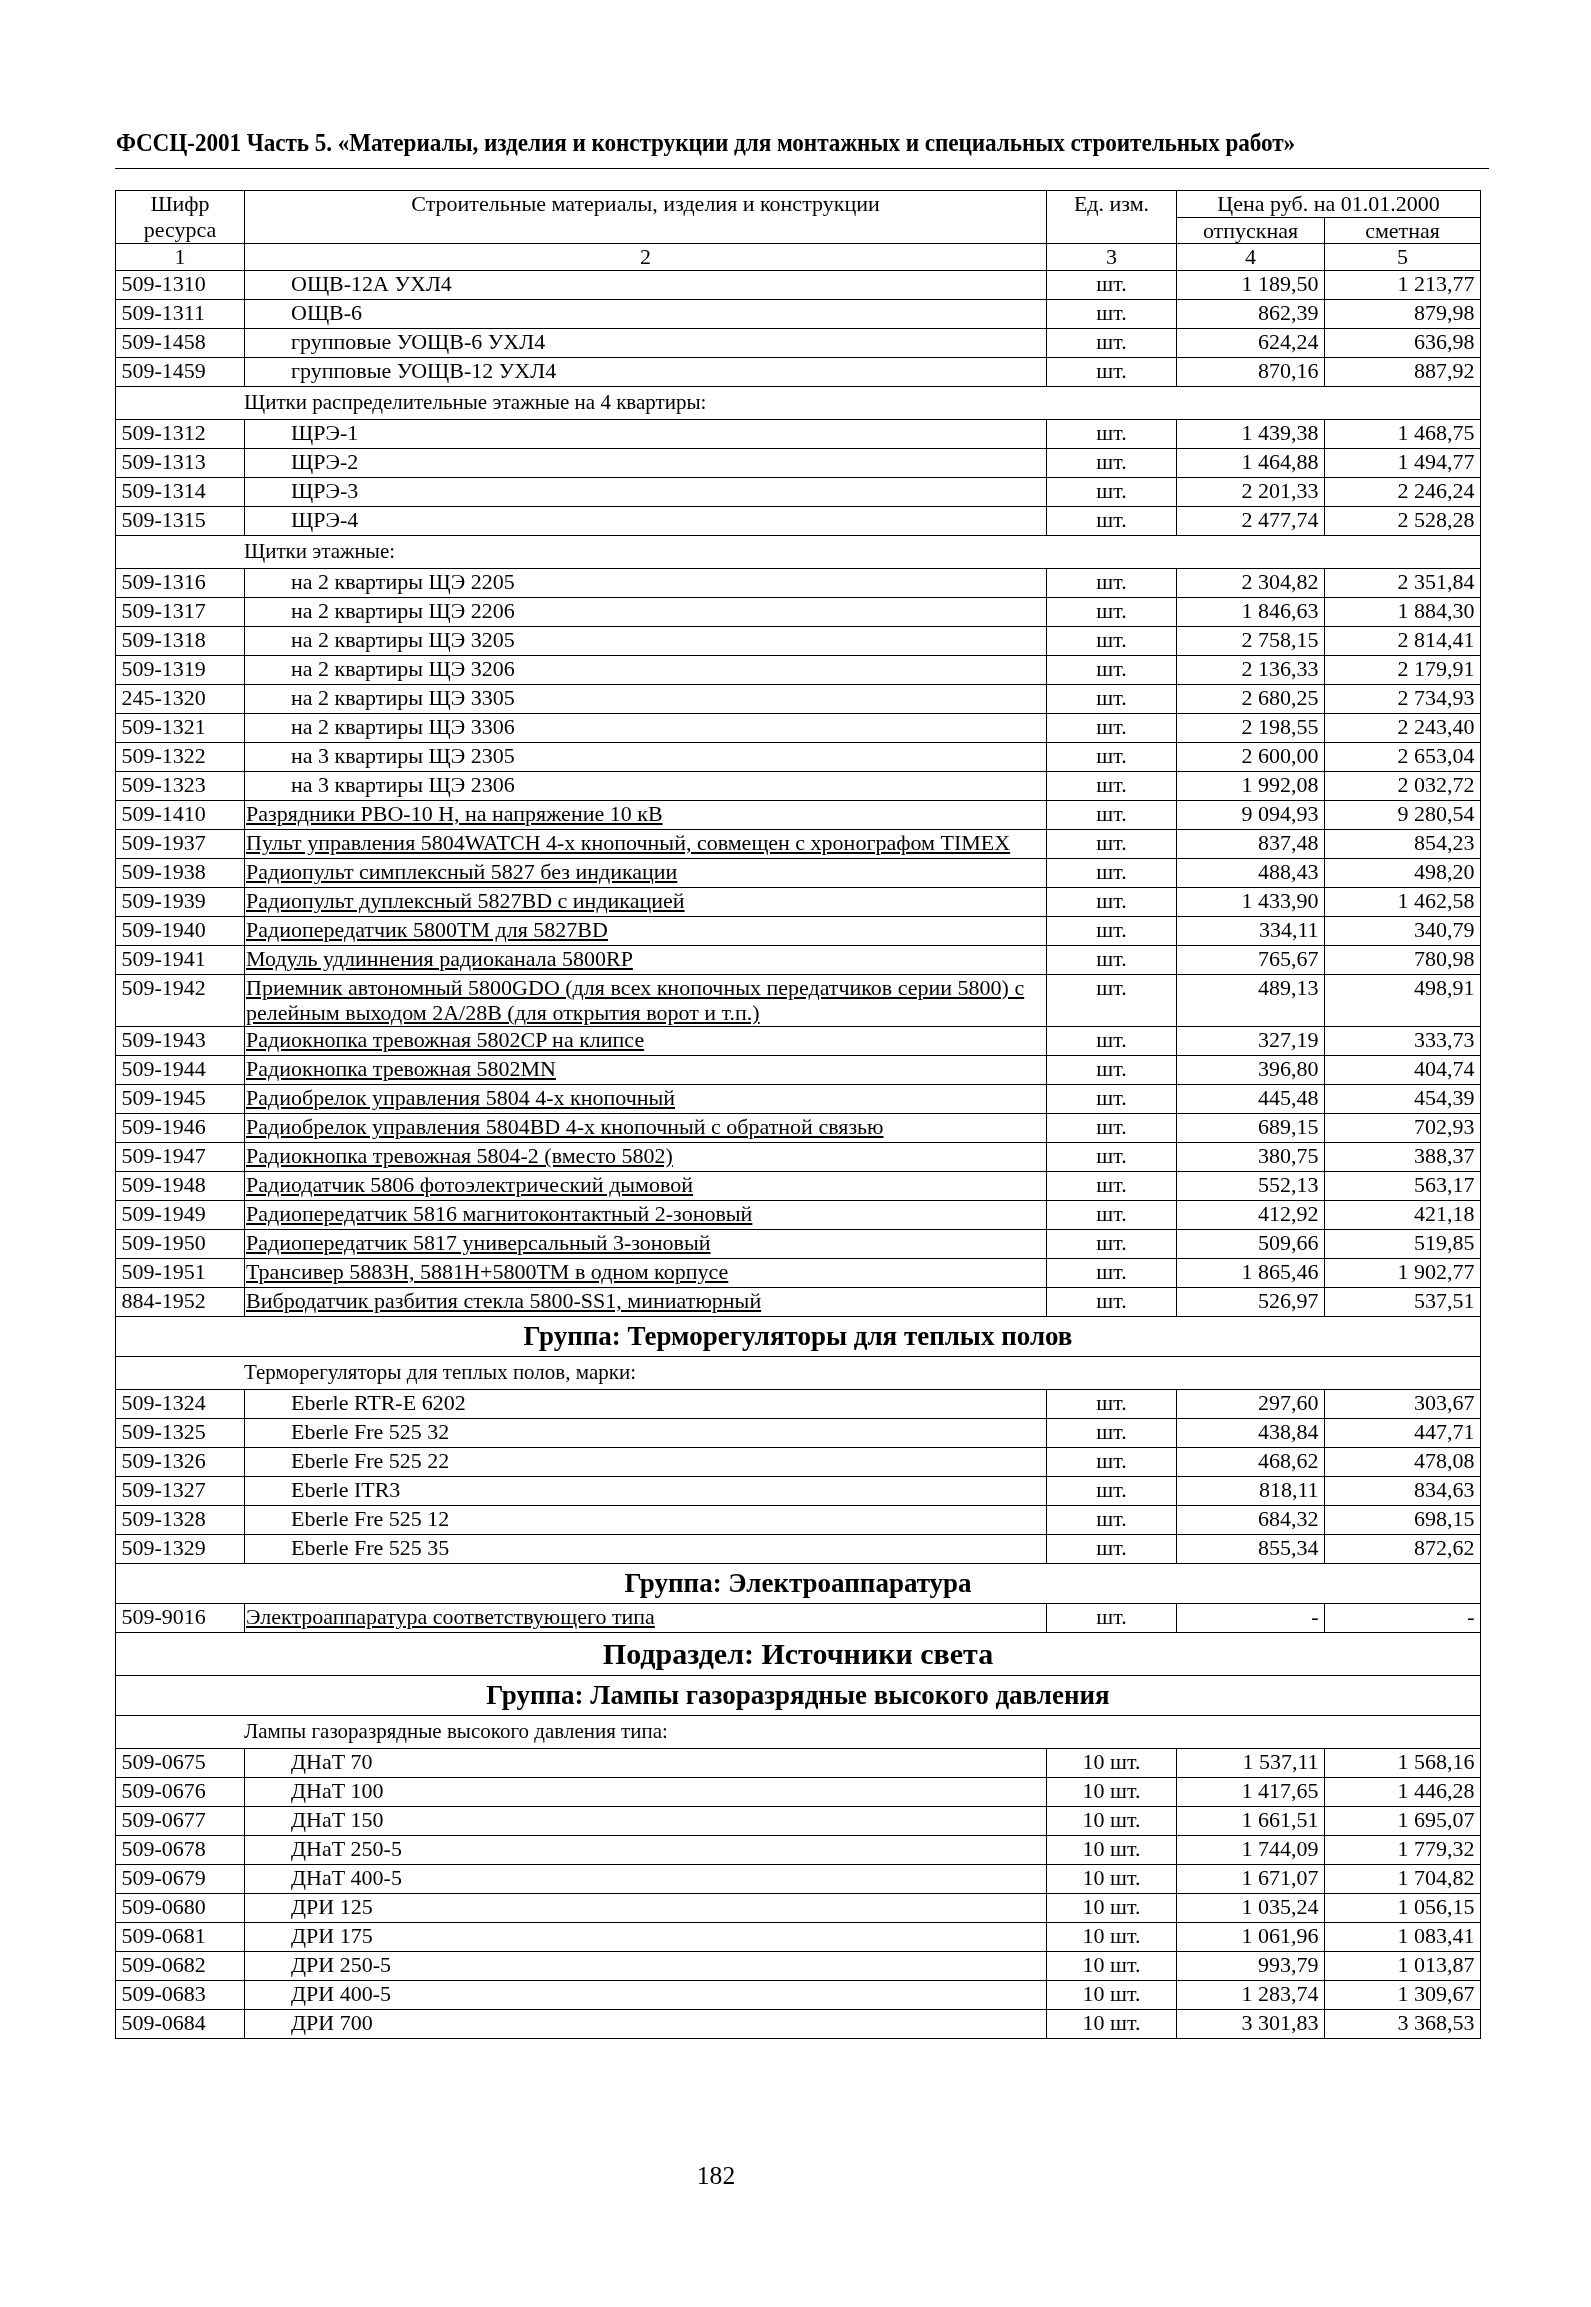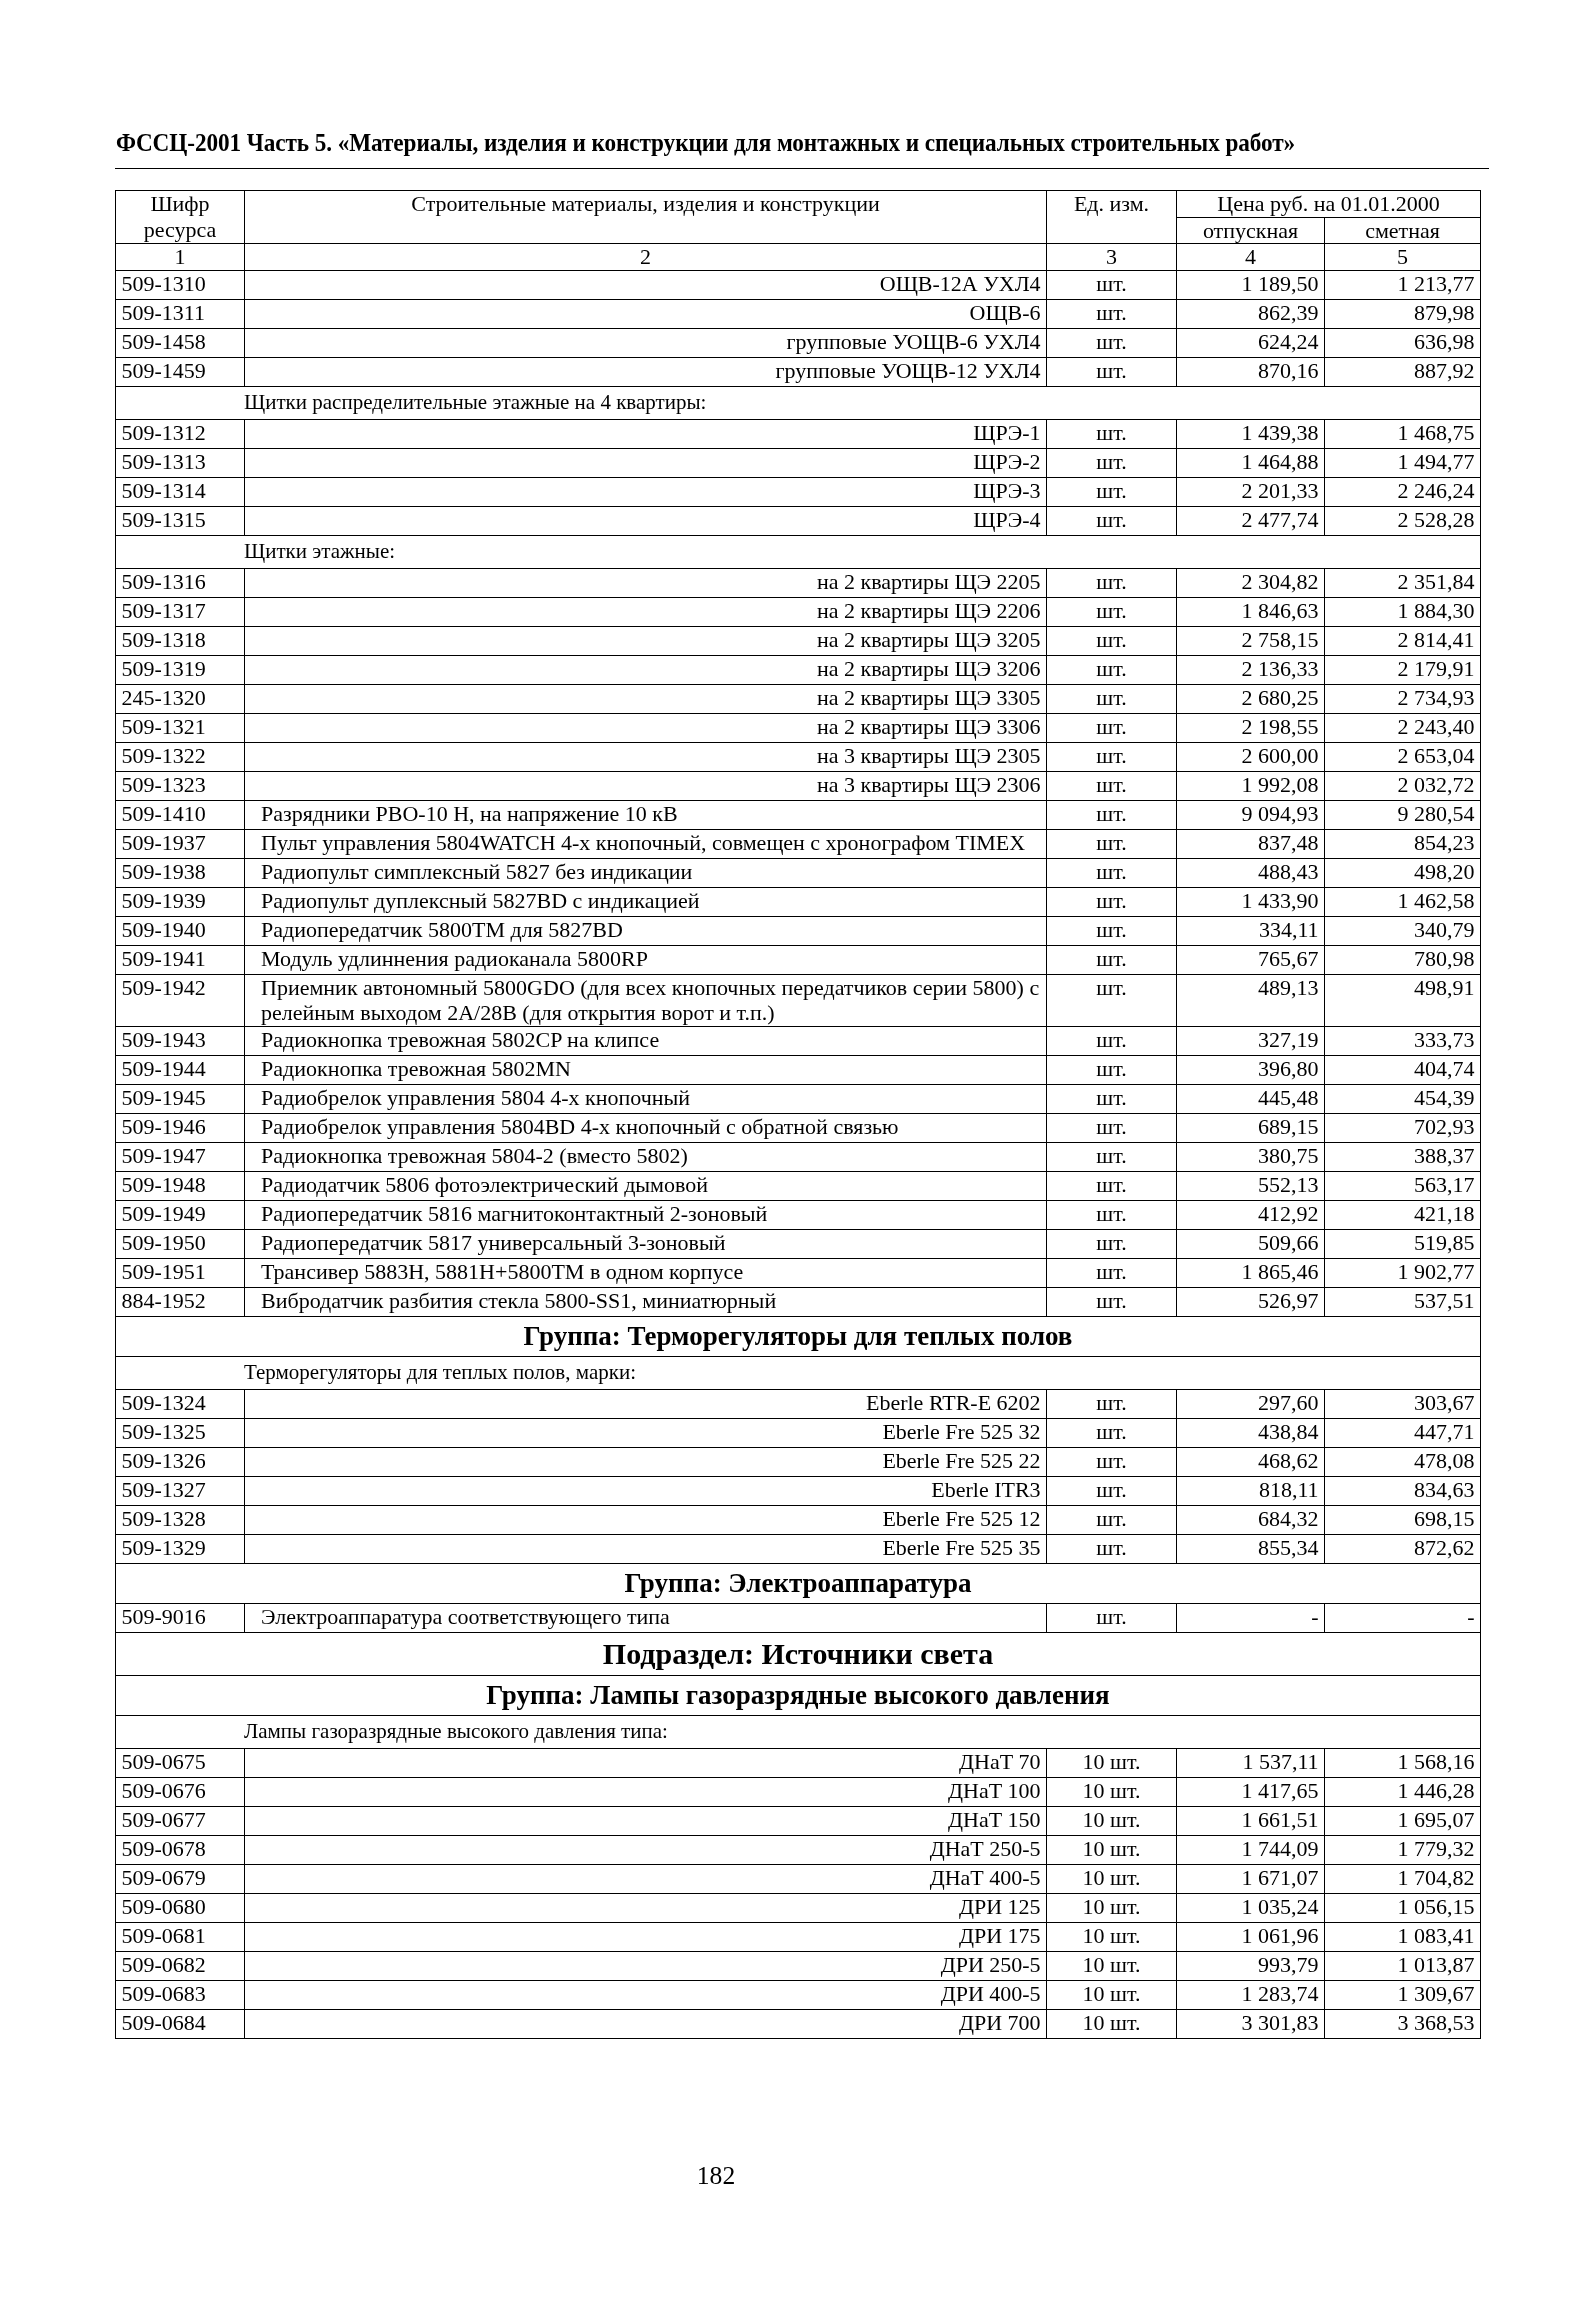--- a/index.html
+++ b/index.html
@@ -12,22 +12,22 @@
   table.price { position: absolute; left: 115px; top: 190px; width: 1365px;
          border-collapse: collapse; table-layout: fixed; border-radius: 11px; }
   table.price td, table.price th { border: 1.3px solid #000; padding: 0 5.4px; font-size: 22px;
          line-height: 25.6px; vertical-align: top; font-weight: normal; }
   col.c1 { width: 129px; } col.c2 { width: 802px; } col.c3 { width: 130px; }
   col.c4 { width: 148px; } col.c5 { width: 156px; }
   th.h { font-size: 18px; font-weight: bold; text-align: center; vertical-align: middle; line-height: 20px; padding: 2.7px 2.7px; }
   th.hn { font-size: 16px; line-height: 19px; padding: 0; text-align: center; font-weight: normal; }
   td.code { text-align: left; padding-left: 4px; height: 28px; white-space: nowrap; }
   td.desc { text-align: left; }
-  td.desc.ind { padding-left: 34px; text-align: right; }
-  td.desc.flush { padding-left: 16px; }
+  td.desc.ind { padding-left: 46px; }
+  td.desc.flush { padding-left: 1px; text-decoration: underline; }
   td.unit { text-align: center; }
   td.num { text-align: right; padding-right: 4px; white-space: nowrap; }
   tr.note td { font-size: 21px; padding-left: 128px; height: 32px; vertical-align: middle; border-left: 1.3px solid #000; border-right: 1.3px solid #000; }
   tr.group td { font-size: 27px; font-weight: bold; text-align: center; height: 39px; vertical-align: middle; }
   tr.subsection td { font-size: 30px; font-weight: bold; text-align: center; height: 42px; vertical-align: middle; }
   .page-number { position: absolute; left: 0; width: 1432px; top: 2161px; text-align: center; font-size: 25.6px; }
 </style>
 </head>
 <body>
 

